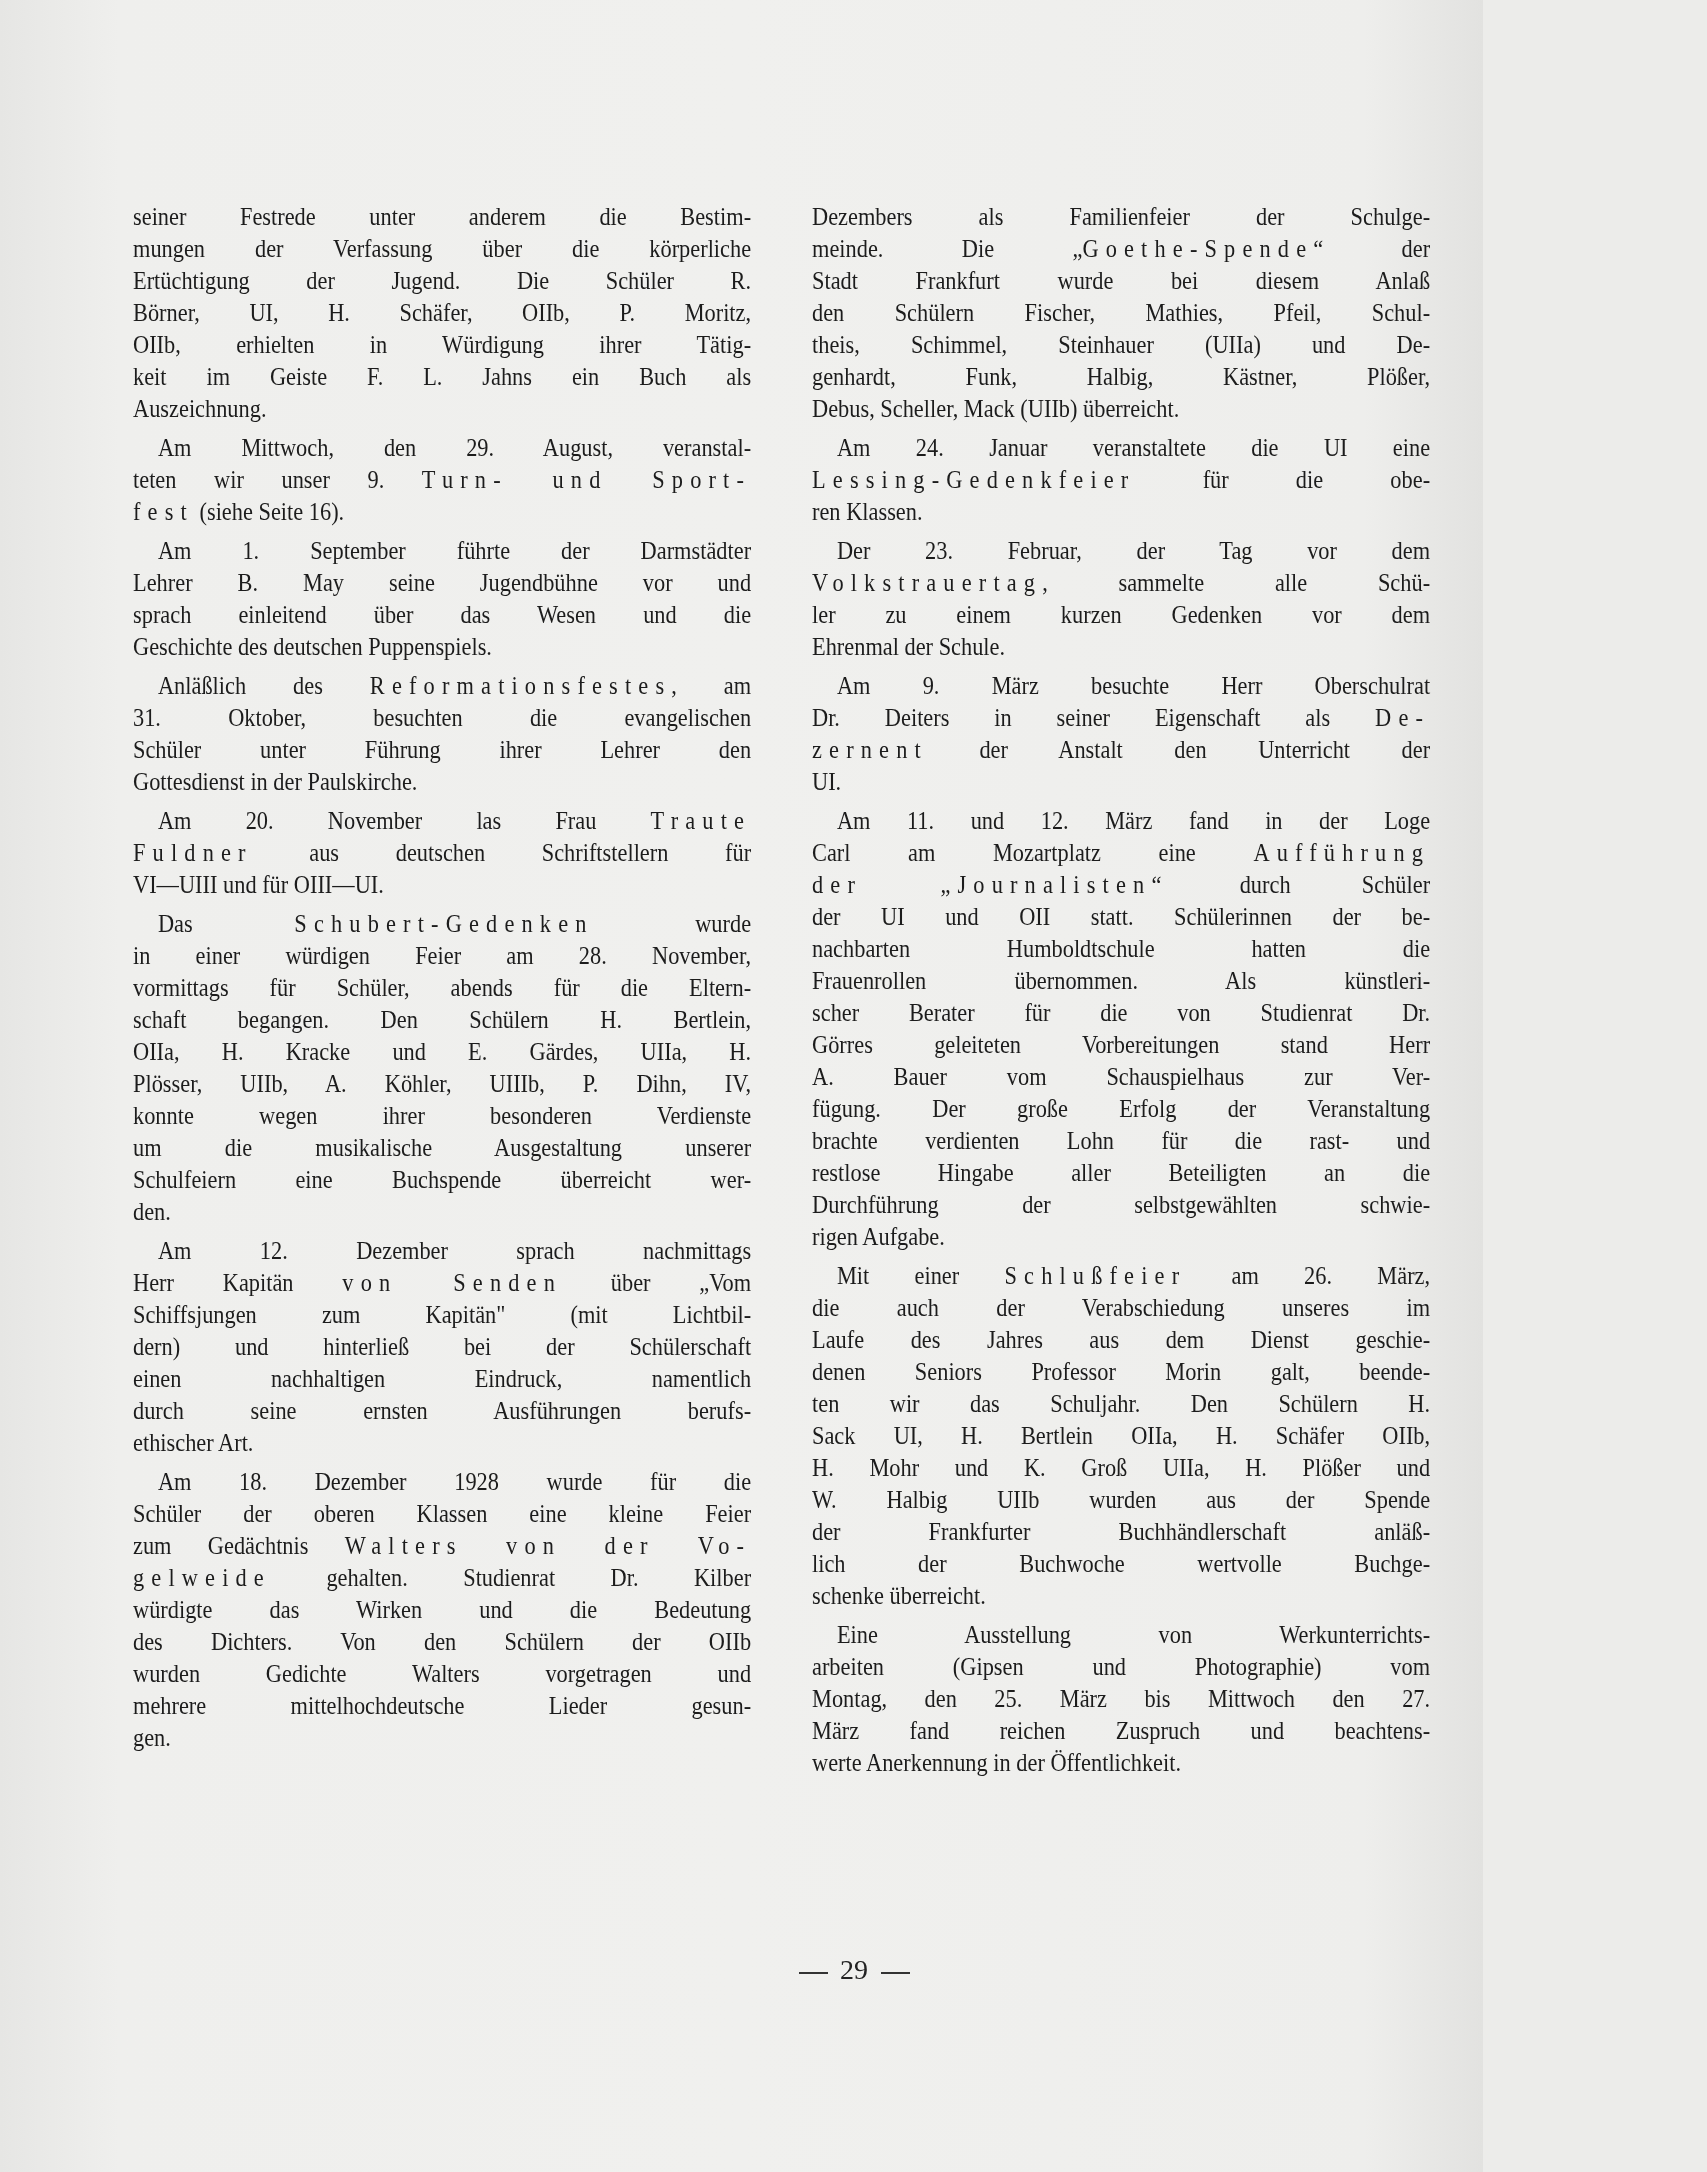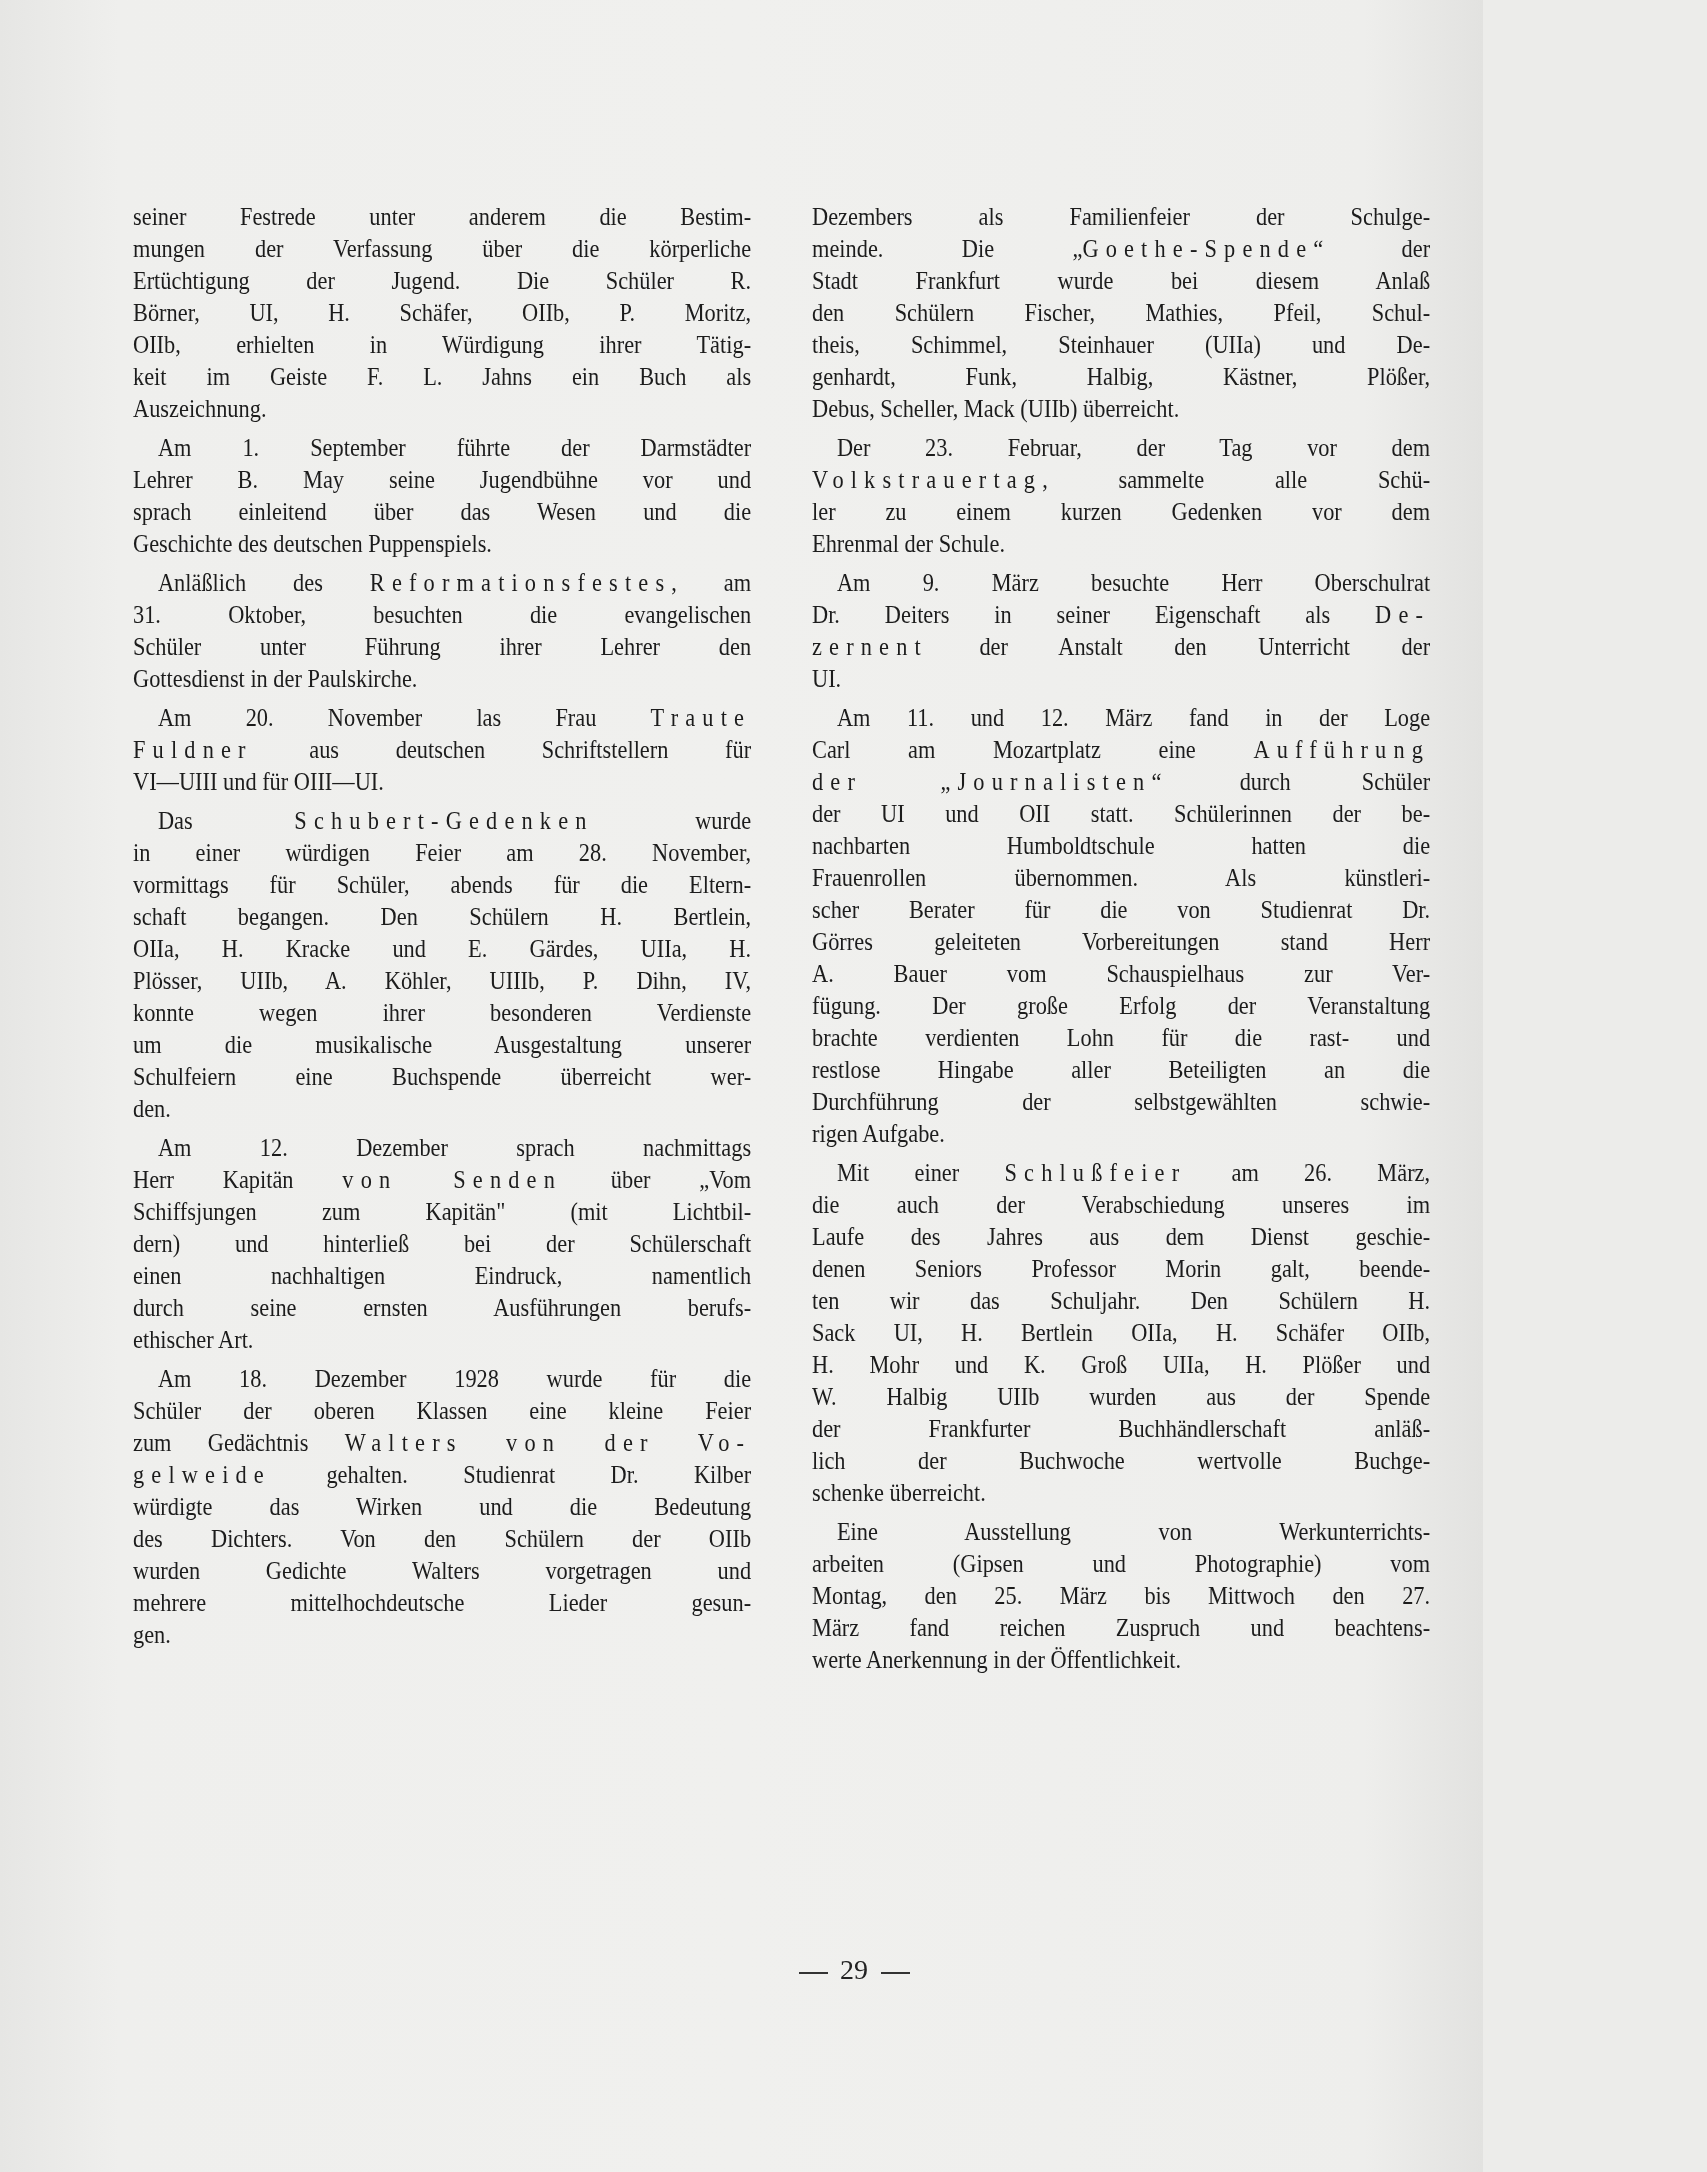--- a/index.html
+++ b/index.html
@@ -59,20 +59,25 @@
       <div class="para">
         <span class="line"><span>seiner Festrede unter anderem die Bestim-</span></span>
         <span class="line"><span>mungen der Verfassung über die körperliche</span></span>
         <span class="line"><span>Ertüchtigung der Jugend.  Die Schüler R.</span></span>
         <span class="line"><span>Börner, UI,  H. Schäfer, OIIb,  P. Moritz,</span></span>
         <span class="line"><span>OIIb, erhielten in Würdigung ihrer Tätig-</span></span>
         <span class="line"><span>keit im Geiste F. L. Jahns ein Buch als</span></span>
         <span class="line last"><span>Auszeichnung.</span></span>
       </div>
       <div class="para">
+        <span class="line indent"><span>Am Mittwoch, den 29. August, veranstal-</span></span>
+        <span class="line"><span>teten wir unser 9. </span><span class="sp">Turn- und Sport-</span></span>
+        <span class="line last"><span class="sp">fest</span><span> (siehe Seite 16).</span></span>
+      </div>
+      <div class="para">
         <span class="line indent"><span>Am 1. September führte der Darmstädter</span></span>
         <span class="line"><span>Lehrer B. May seine Jugendbühne vor und</span></span>
         <span class="line"><span>sprach einleitend über das Wesen und die</span></span>
         <span class="line last"><span>Geschichte des deutschen Puppenspiels.</span></span>
       </div>
       <div class="para">
         <span class="line indent"><span>Anläßlich des </span><span class="sp">Reformationsfestes</span><span>, am</span></span>
         <span class="line"><span>31. Oktober, besuchten die evangelischen</span></span>
         <span class="line"><span>Schüler unter Führung ihrer Lehrer den</span></span>
         <span class="line last"><span>Gottesdienst in der Paulskirche.</span></span>
@@ -119,20 +124,25 @@
       <div class="para">
         <span class="line"><span>Dezembers als Familienfeier der Schulge-</span></span>
         <span class="line"><span>meinde.  Die „</span><span class="sp">Goethe-Spende</span><span>“ der</span></span>
         <span class="line"><span>Stadt Frankfurt wurde bei diesem Anlaß</span></span>
         <span class="line"><span>den Schülern Fischer, Mathies, Pfeil, Schul-</span></span>
         <span class="line"><span>theis, Schimmel, Steinhauer (UIIa) und De-</span></span>
         <span class="line"><span>genhardt, Funk, Halbig, Kästner, Plößer,</span></span>
         <span class="line last"><span>Debus, Scheller, Mack (UIIb) überreicht.</span></span>
       </div>
       <div class="para">
+        <span class="line indent"><span>Am 24. Januar veranstaltete die UI eine</span></span>
+        <span class="line"><span class="sp">Lessing-Gedenkfeier</span><span> für die obe-</span></span>
+        <span class="line last"><span>ren Klassen.</span></span>
+      </div>
+      <div class="para">
         <span class="line indent"><span>Der 23. Februar, der Tag vor dem</span></span>
         <span class="line"><span class="sp">Volkstrauertag</span><span>, sammelte alle Schü-</span></span>
         <span class="line"><span>ler zu einem kurzen Gedenken vor dem</span></span>
         <span class="line last"><span>Ehrenmal der Schule.</span></span>
       </div>
       <div class="para">
         <span class="line indent"><span>Am 9. März besuchte Herr Oberschulrat</span></span>
         <span class="line"><span>Dr. Deiters in seiner Eigenschaft als </span><span class="sp">De-</span></span>
         <span class="line"><span class="sp">zernent</span><span> der Anstalt den Unterricht der</span></span>
         <span class="line last"><span>UI.</span></span>

